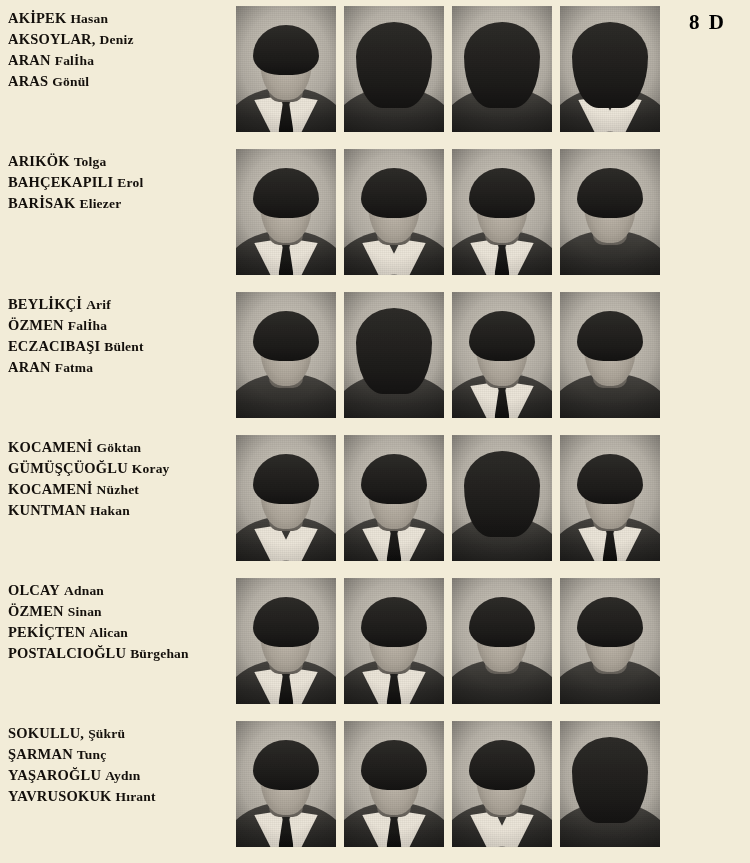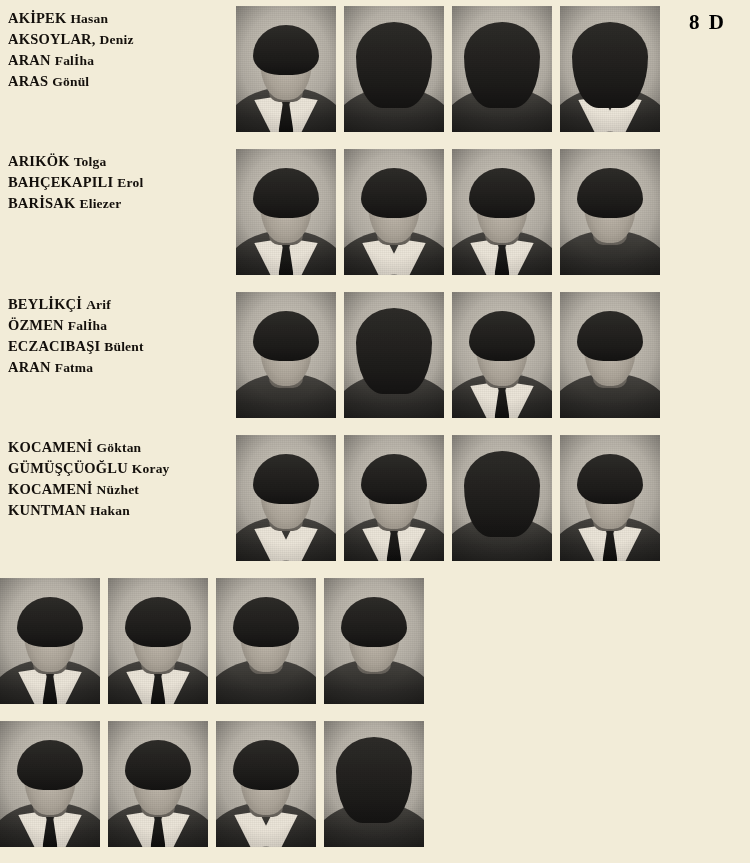--- a/index.html
+++ b/index.html
@@ -479,20 +479,26 @@
               <span class="mouth"></span>
             </div>
           <div class="hair"></div>
           <div class="grain"></div>
           <div class="vignette"></div>
         </div>
       </div>
     </div>
 
     <div class="row">
+      <div class="names">
+        <div class="name"><span>OLCAY</span><span class="given">Adnan</span></div>
+        <div class="name"><span>ÖZMEN</span><span class="given">Sinan</span></div>
+        <div class="name"><span>PEKİÇTEN</span><span class="given">Alican</span></div>
+        <div class="name"><span>POSTALCIOĞLU</span><span class="given">Bürgehan</span></div>
+      </div>
       <div class="photos">
         <div class="photo">
           <div class="bg"></div>
           <div class="shoulders"></div>
           <div class="collar-l"></div>
           <div class="collar-r"></div>
           <div class="tie"></div>
           <div class="neck"></div>
           <div class="face">
               <span class="eye-l"></span>
@@ -543,20 +549,26 @@
               <span class="mouth"></span>
             </div>
           <div class="hair"></div>
           <div class="grain"></div>
           <div class="vignette"></div>
         </div>
       </div>
     </div>
 
     <div class="row">
+      <div class="names">
+        <div class="name"><span>SOKULLU,</span><span class="given">Şükrü</span></div>
+        <div class="name"><span>ŞARMAN</span><span class="given">Tunç</span></div>
+        <div class="name"><span>YAŞAROĞLU</span><span class="given">Aydın</span></div>
+        <div class="name"><span>YAVRUSOKUK</span><span class="given">Hırant</span></div>
+      </div>
       <div class="photos">
         <div class="photo">
           <div class="bg"></div>
           <div class="shoulders"></div>
           <div class="collar-l"></div>
           <div class="collar-r"></div>
           <div class="tie"></div>
           <div class="neck"></div>
           <div class="face">
               <span class="eye-l"></span>

